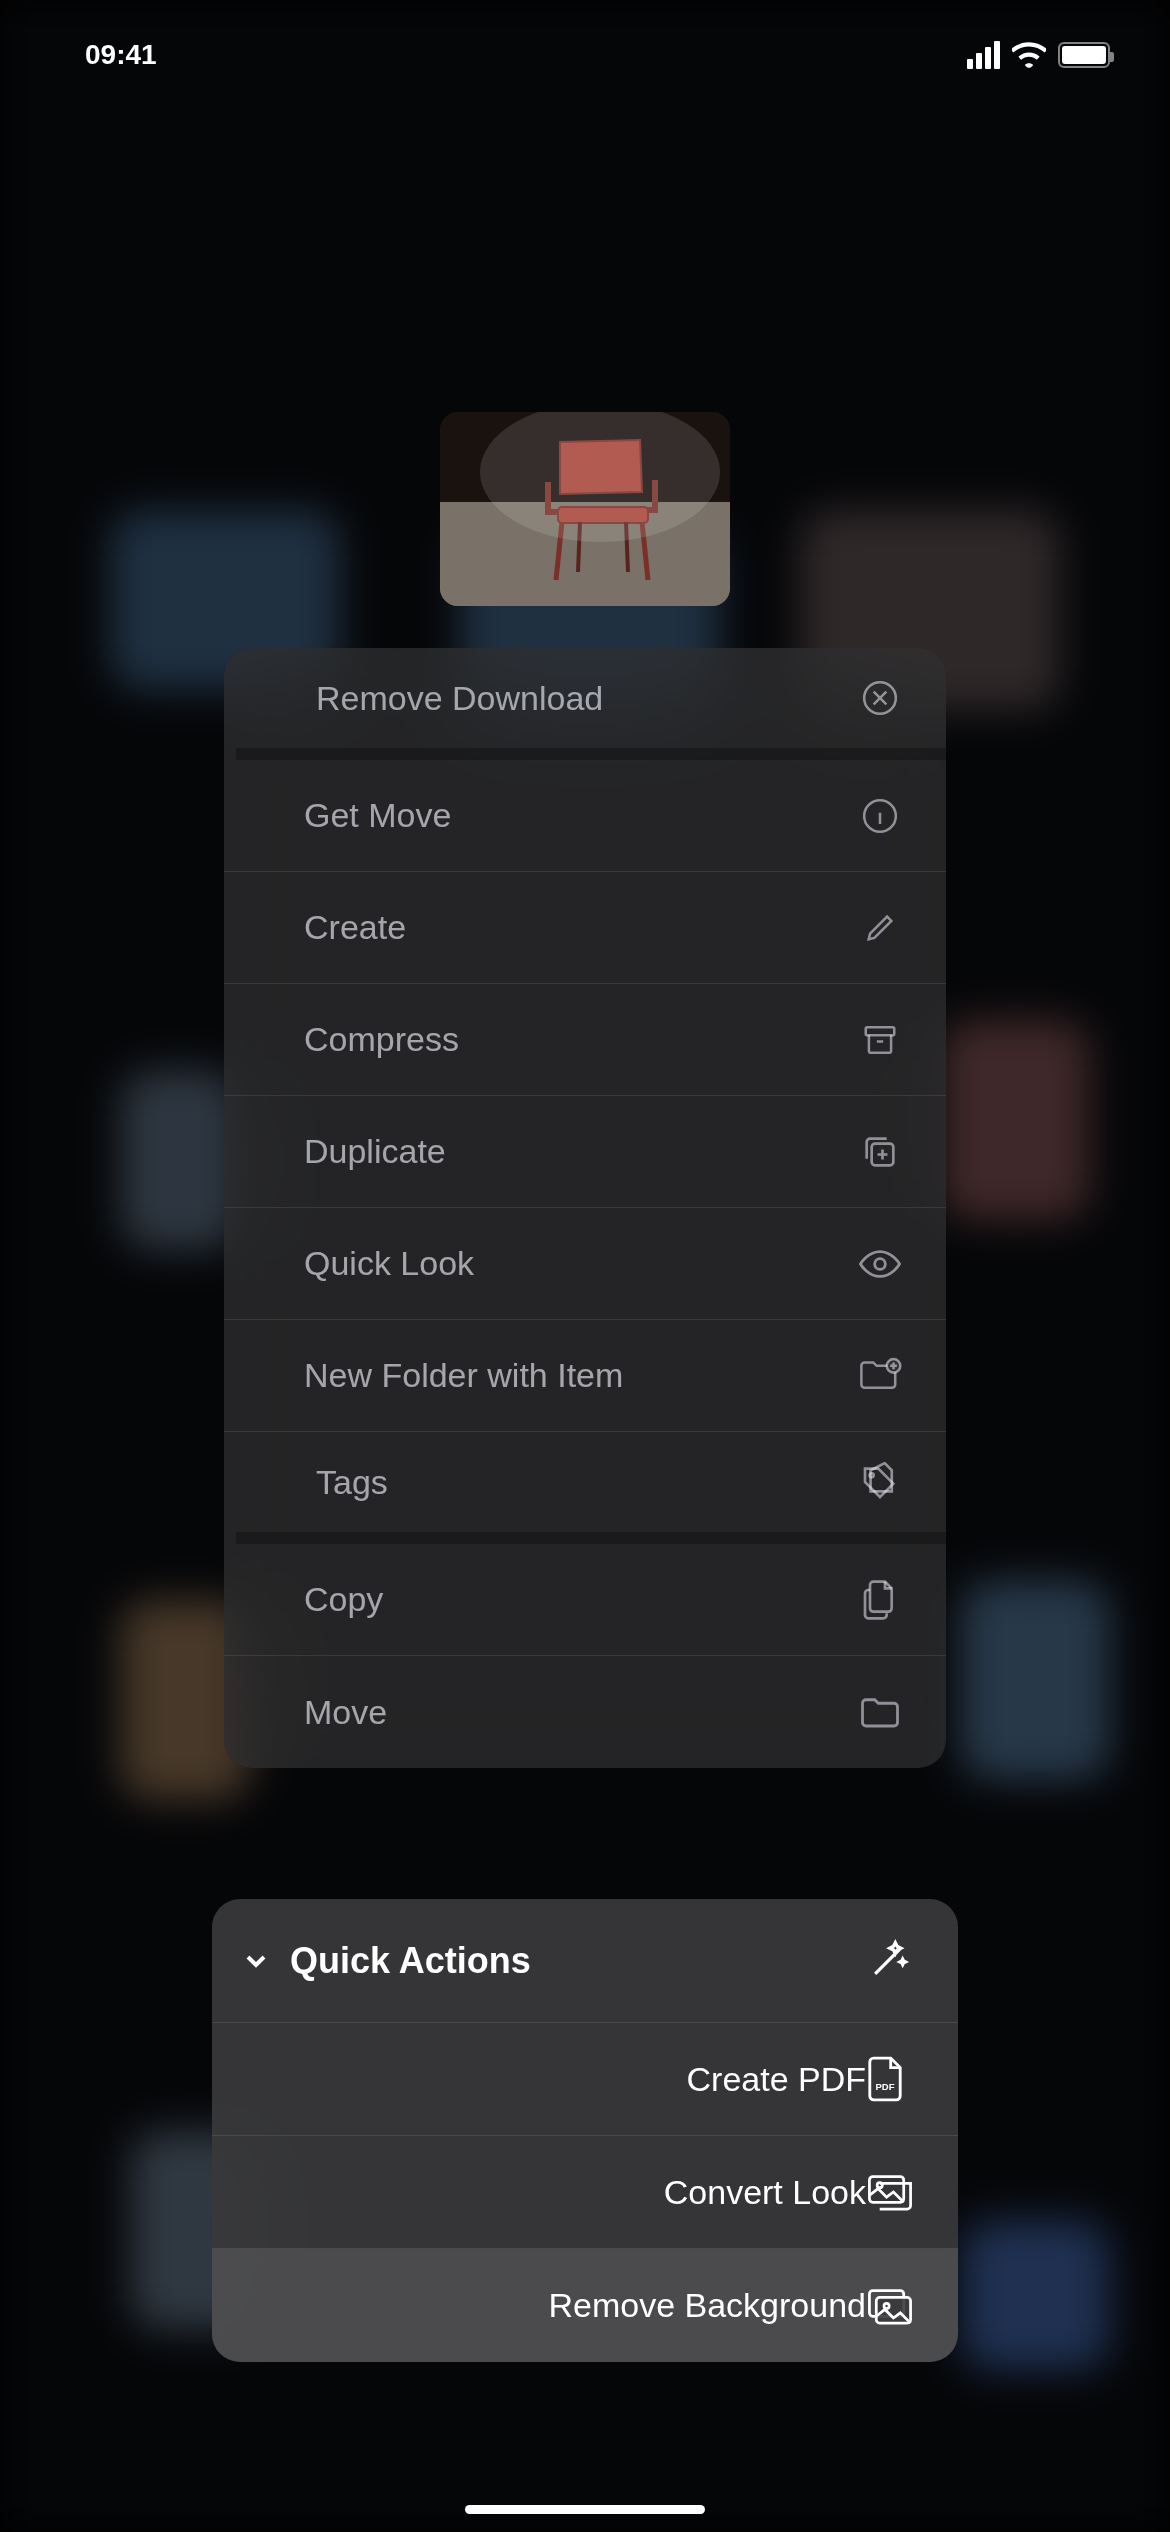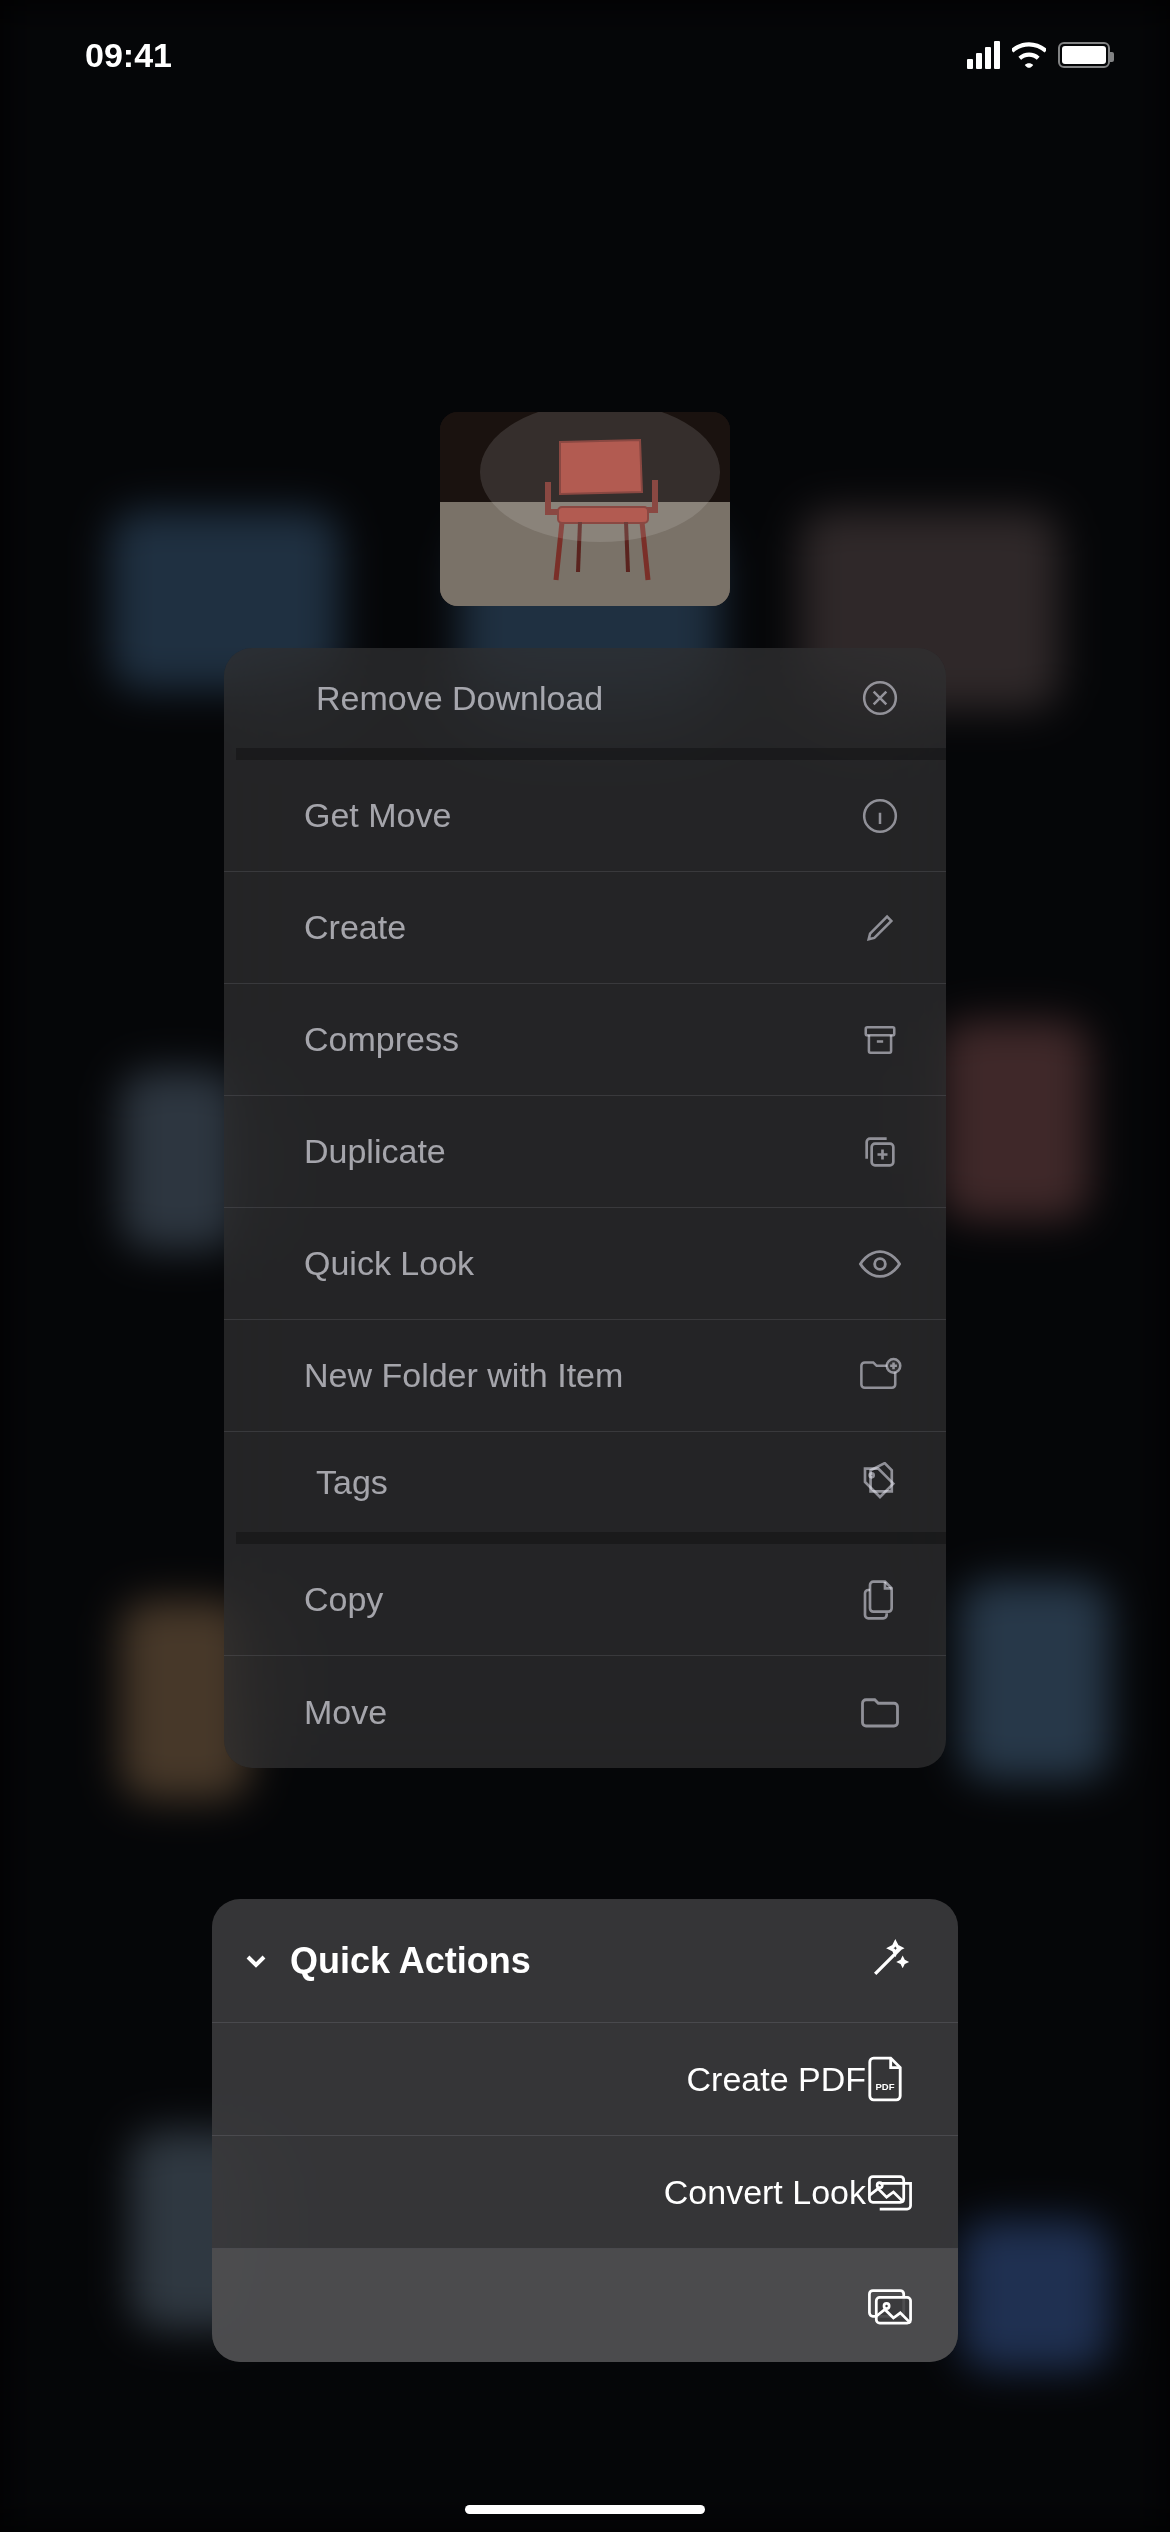--- a/index.html
+++ b/index.html
@@ -47,21 +47,21 @@
       left: 0; right: 0;
       height: 110px;
       display: flex;
       align-items: center;
       justify-content: space-between;
       padding: 0 60px 0 85px;
       z-index: 100;
     }
     .status-time {
       color: #fff;
-      font-size: 34px;
+      font-size: 28px;
       font-weight: 600;
     }
     .status-right {
       display: flex;
       align-items: center;
       gap: 12px;
     }
     .signal-bars {
       display: flex;
       align-items: flex-end;
@@ -408,20 +408,21 @@
     <span class="qa-icon">
       <svg width="50" height="42" viewBox="0 0 28 22" fill="none" stroke="#fff" stroke-width="1.6">
           <rect x="2" y="2" width="20" height="15" rx="2"></rect>
           <path d="M8 6h18v13a2 2 0 01-2 2H8"></path>
           <circle cx="8" cy="7" r="1.5"></circle>
           <path d="M2 13l5-4 5 5 4-3 6 6"></path>
         </svg>
     </span>
   </div>
   <div class="qa-item">
+    <span class="qa-label">Remove Background</span>
     <span class="qa-icon">
       <svg width="50" height="42" viewBox="0 0 28 22" fill="none" stroke="#fff" stroke-width="1.6">
           <rect x="2" y="2" width="20" height="15" rx="2"></rect>
           <rect x="6" y="6" width="20" height="15" rx="2" fill="rgba(58,58,60,0.9)"></rect>
           <circle cx="12" cy="11" r="1.5"></circle>
           <path d="M6 17l5-4 5 5 4-3 6 6"></path>
         </svg>
     </span>
   </div>
 </div>

